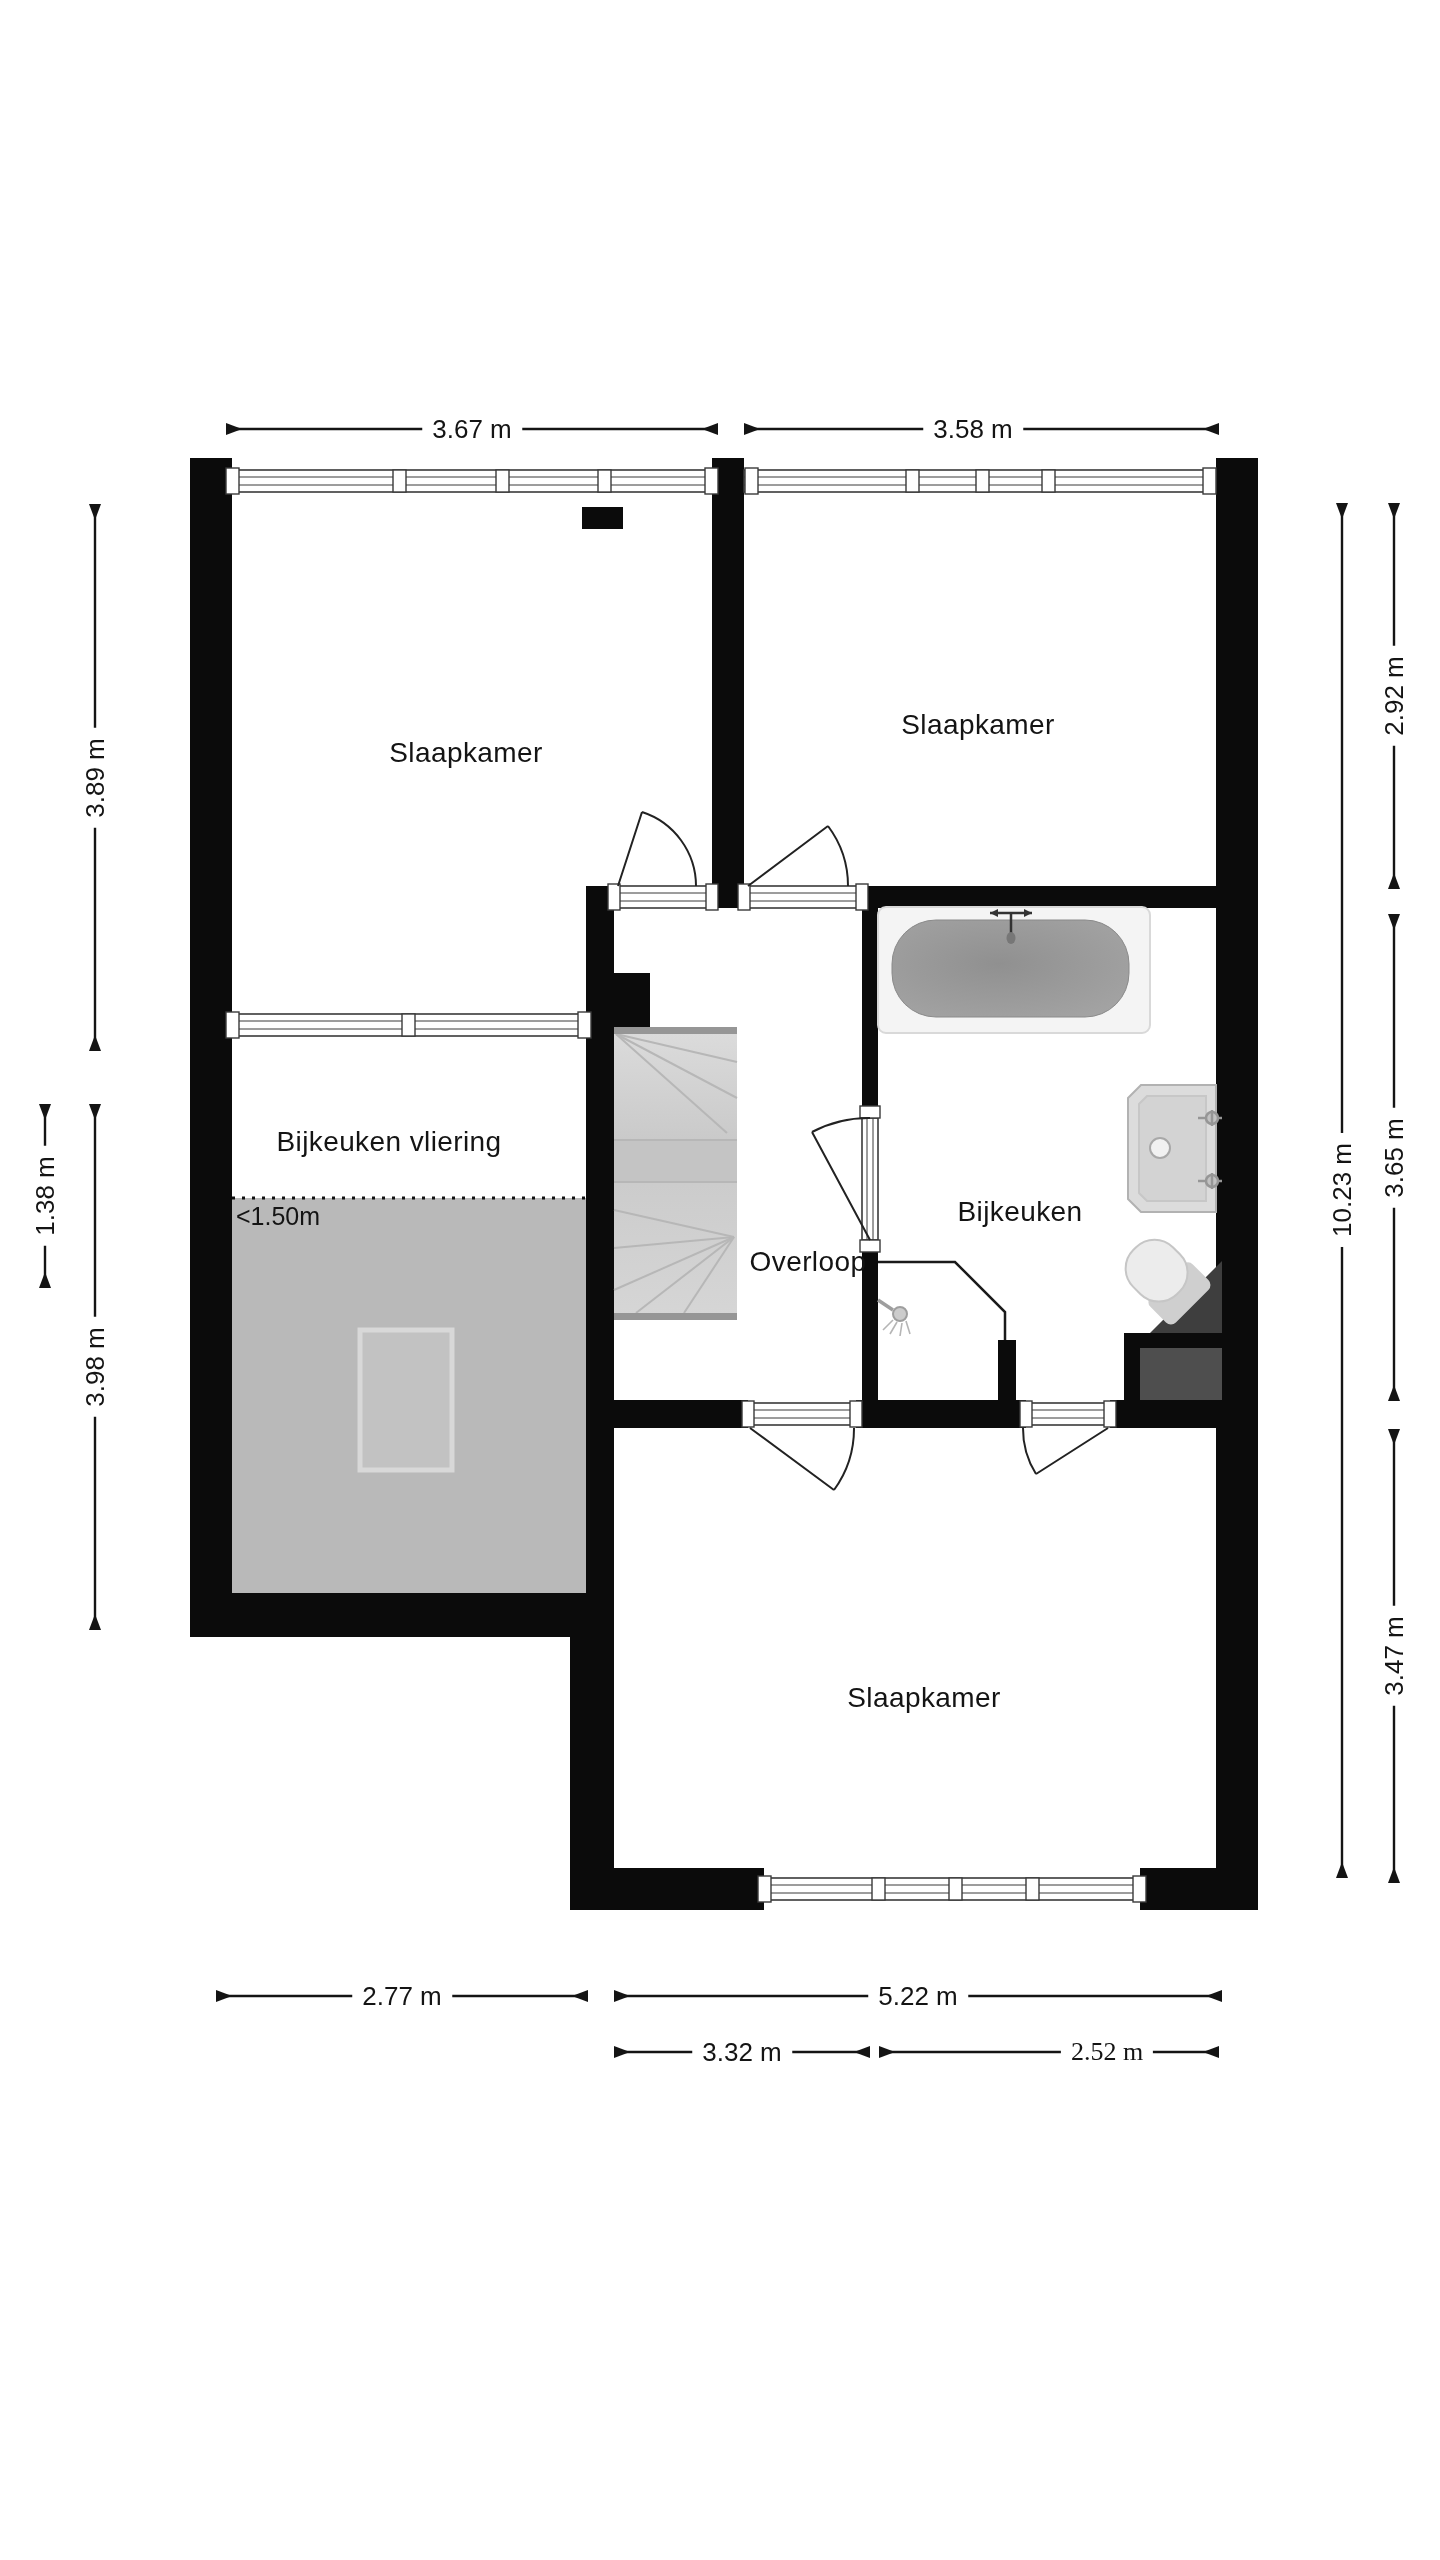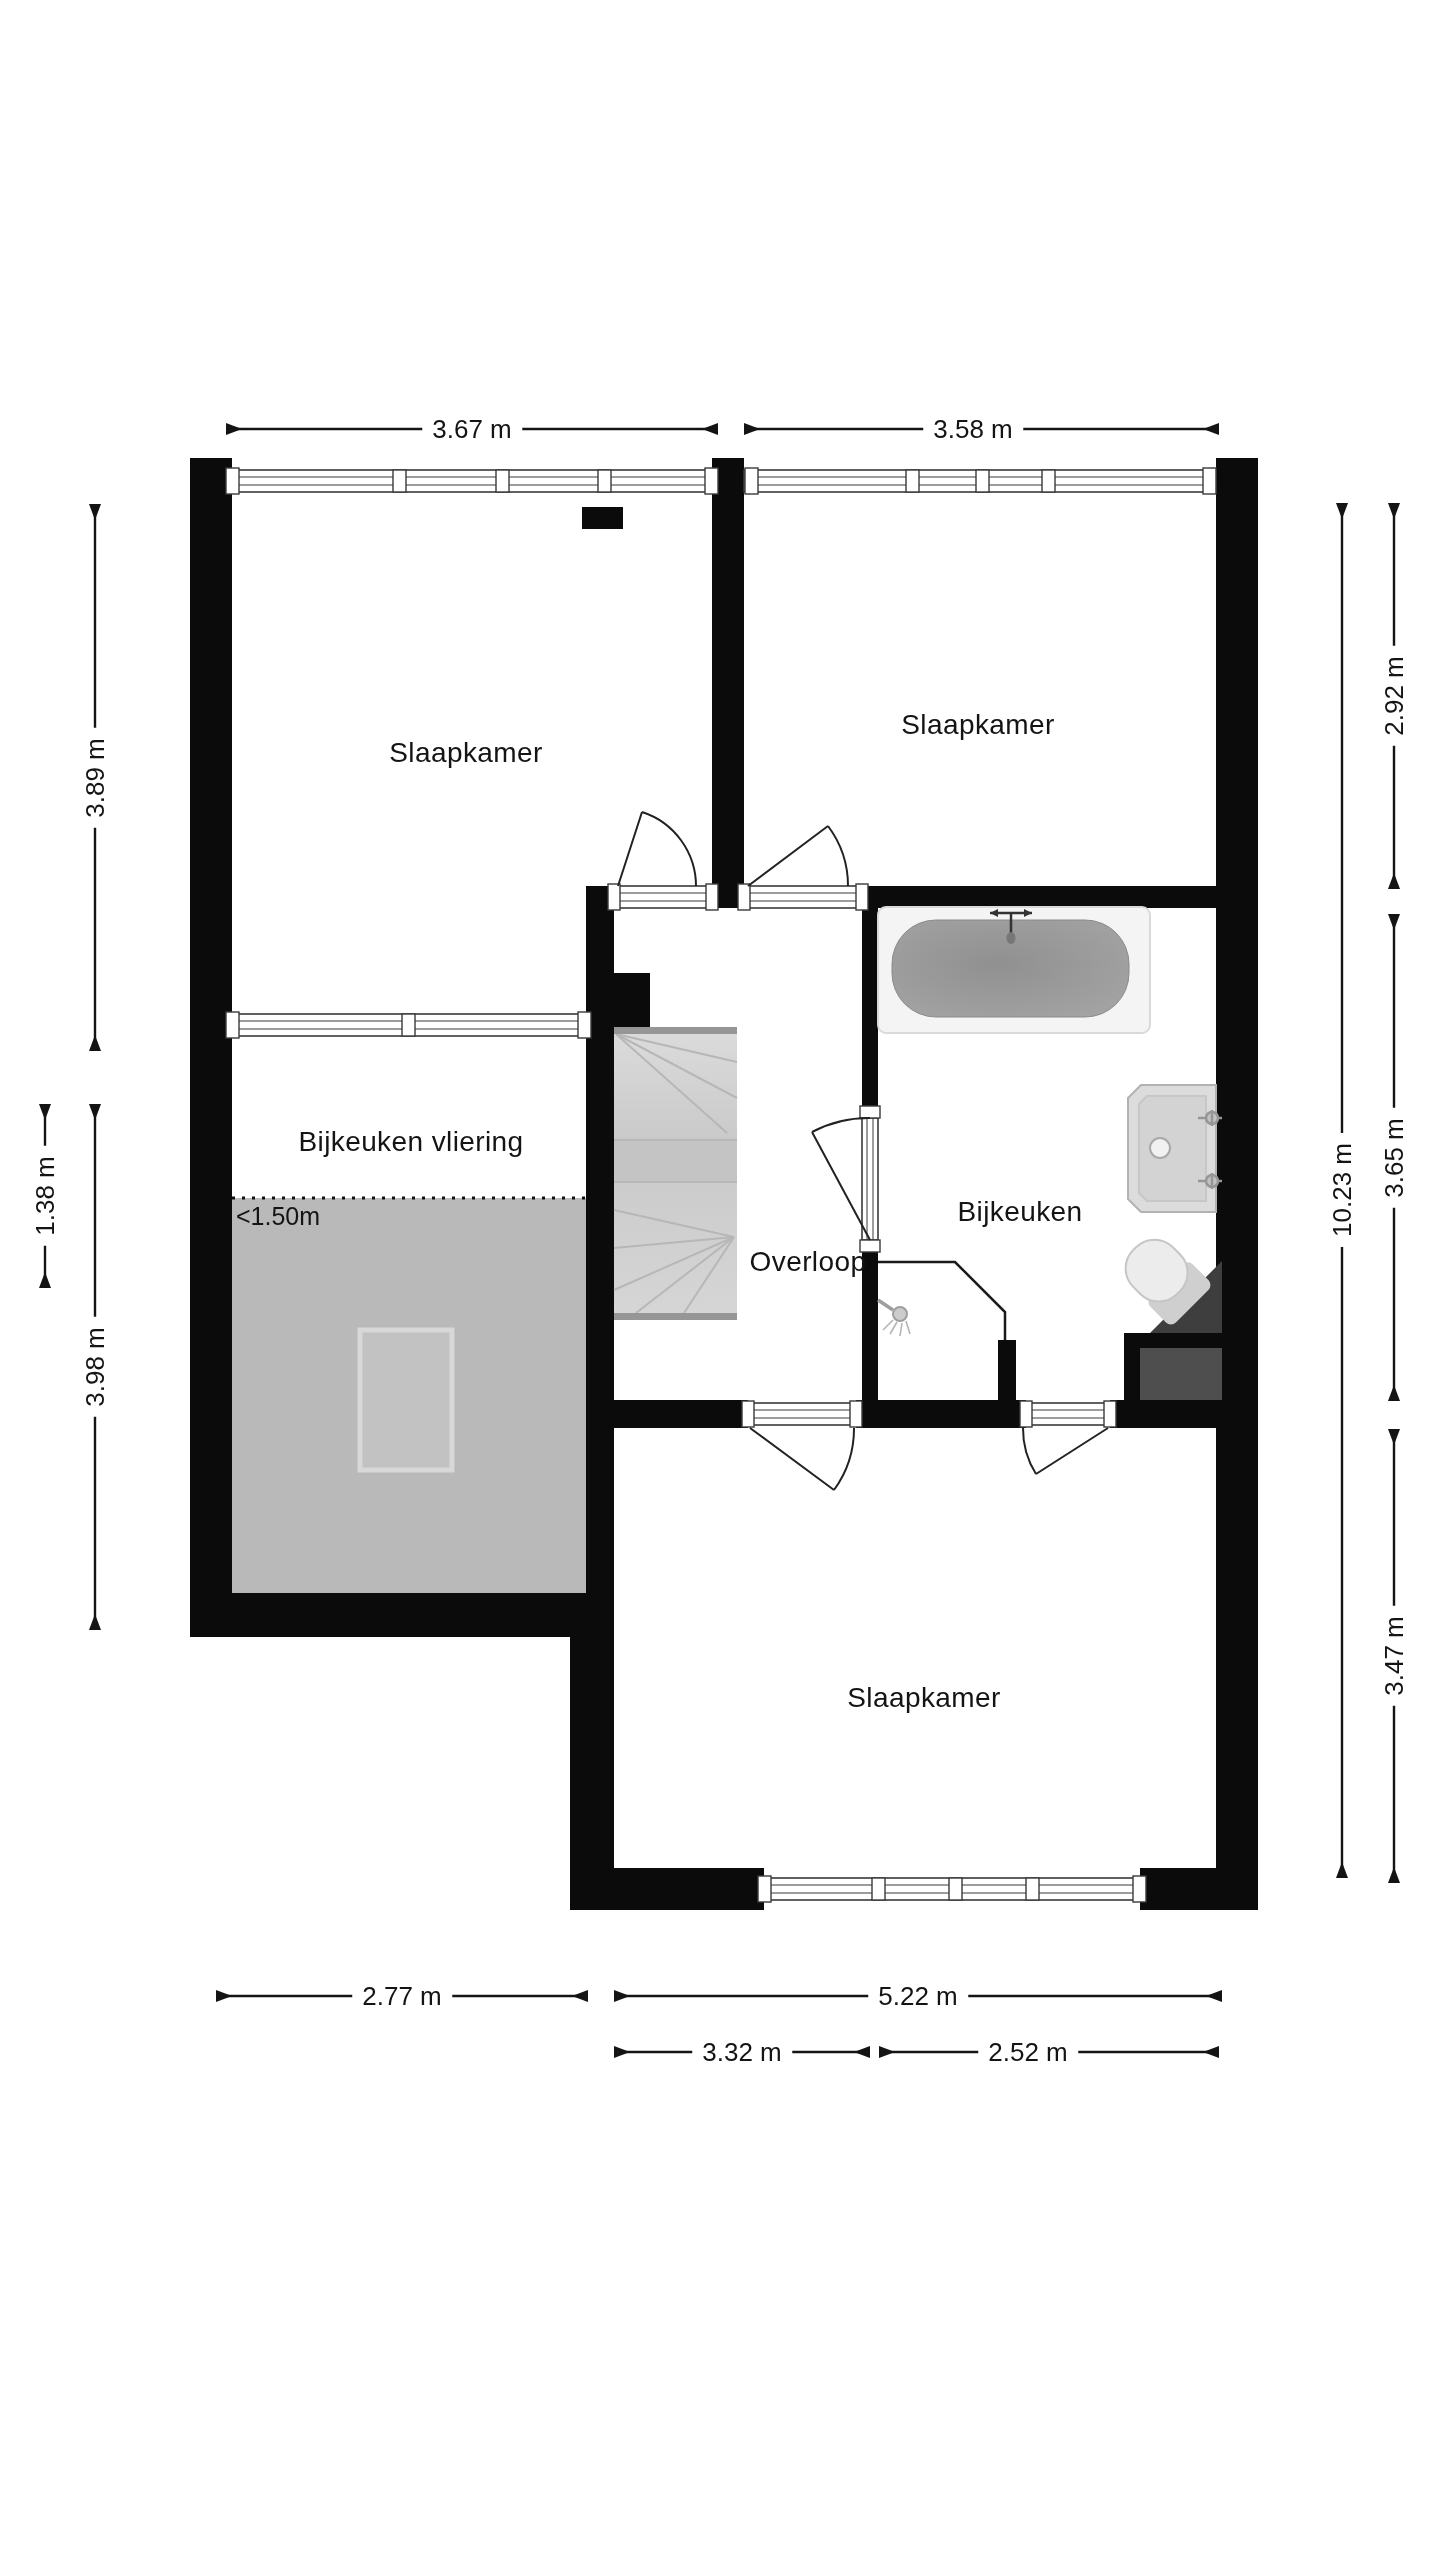--- a/index.html
+++ b/index.html
@@ -242,37 +242,37 @@
     <line class="dim-line" x1="1394" y1="1430" x2="1394" y2="1882" marker-start="url(#ah)" marker-end="url(#ah)"></line>
     <line class="dim-line" x1="217" y1="1996" x2="587" y2="1996" marker-start="url(#ah)" marker-end="url(#ah)"></line>
     <line class="dim-line" x1="615" y1="1996" x2="1221" y2="1996" marker-start="url(#ah)" marker-end="url(#ah)"></line>
     <line class="dim-line" x1="615" y1="2052" x2="869" y2="2052" marker-start="url(#ah)" marker-end="url(#ah)"></line>
     <line class="dim-line" x1="880" y1="2052" x2="1218" y2="2052" marker-start="url(#ah)" marker-end="url(#ah)"></line>
   </g>
 </svg>
 
 <div class="room-label" style="left:466px;top:753px;">Slaapkamer</div>
 <div class="room-label" style="left:978px;top:725px;">Slaapkamer</div>
-<div class="room-label" style="left:411px;top:1142px;">Bijkeuken vliering</div>
+<div class="room-label" style="left:389px;top:1142px;">Bijkeuken vliering</div>
 <div class="room-label" style="left:796px;top:1262px;padding-left:24px;">Overloop</div>
 <div class="room-label" style="left:1020px;top:1212px;">Bijkeuken</div>
 <div class="room-label" style="left:924px;top:1698px;">Slaapkamer</div>
 <div class="marker-label" style="left:226px;top:1216px;">&lt;1.50m</div>
 
 <div class="dim-label" style="left:472px;top:429px;">3.67 m</div>
 <div class="dim-label" style="left:973px;top:429px;">3.58 m</div>
 
 <div class="dim-label v" style="left:95px;top:778px;">3.89 m</div>
 <div class="dim-label v" style="left:45px;top:1196px;">1.38 m</div>
 <div class="dim-label v" style="left:95px;top:1367px;">3.98 m</div>
 
 <div class="dim-label v" style="left:1342px;top:1190px;">10.23 m</div>
 <div class="dim-label v" style="left:1394px;top:696px;">2.92 m</div>
 <div class="dim-label v" style="left:1394px;top:1158px;">3.65 m</div>
 <div class="dim-label v" style="left:1394px;top:1656px;">3.47 m</div>
 
 <div class="dim-label" style="left:402px;top:1996px;">2.77 m</div>
 <div class="dim-label" style="left:918px;top:1996px;">5.22 m</div>
 <div class="dim-label" style="left:742px;top:2052px;">3.32 m</div>
-<div class="dim-label" style="left:1028px;top:2052px;">2.52 m</div>
+<div class="dim-label" style="left:1107px;top:2052px;font-family:Liberation Serif, serif;">2.52 m</div>
 
 
 </div>
 
 </body></html>

